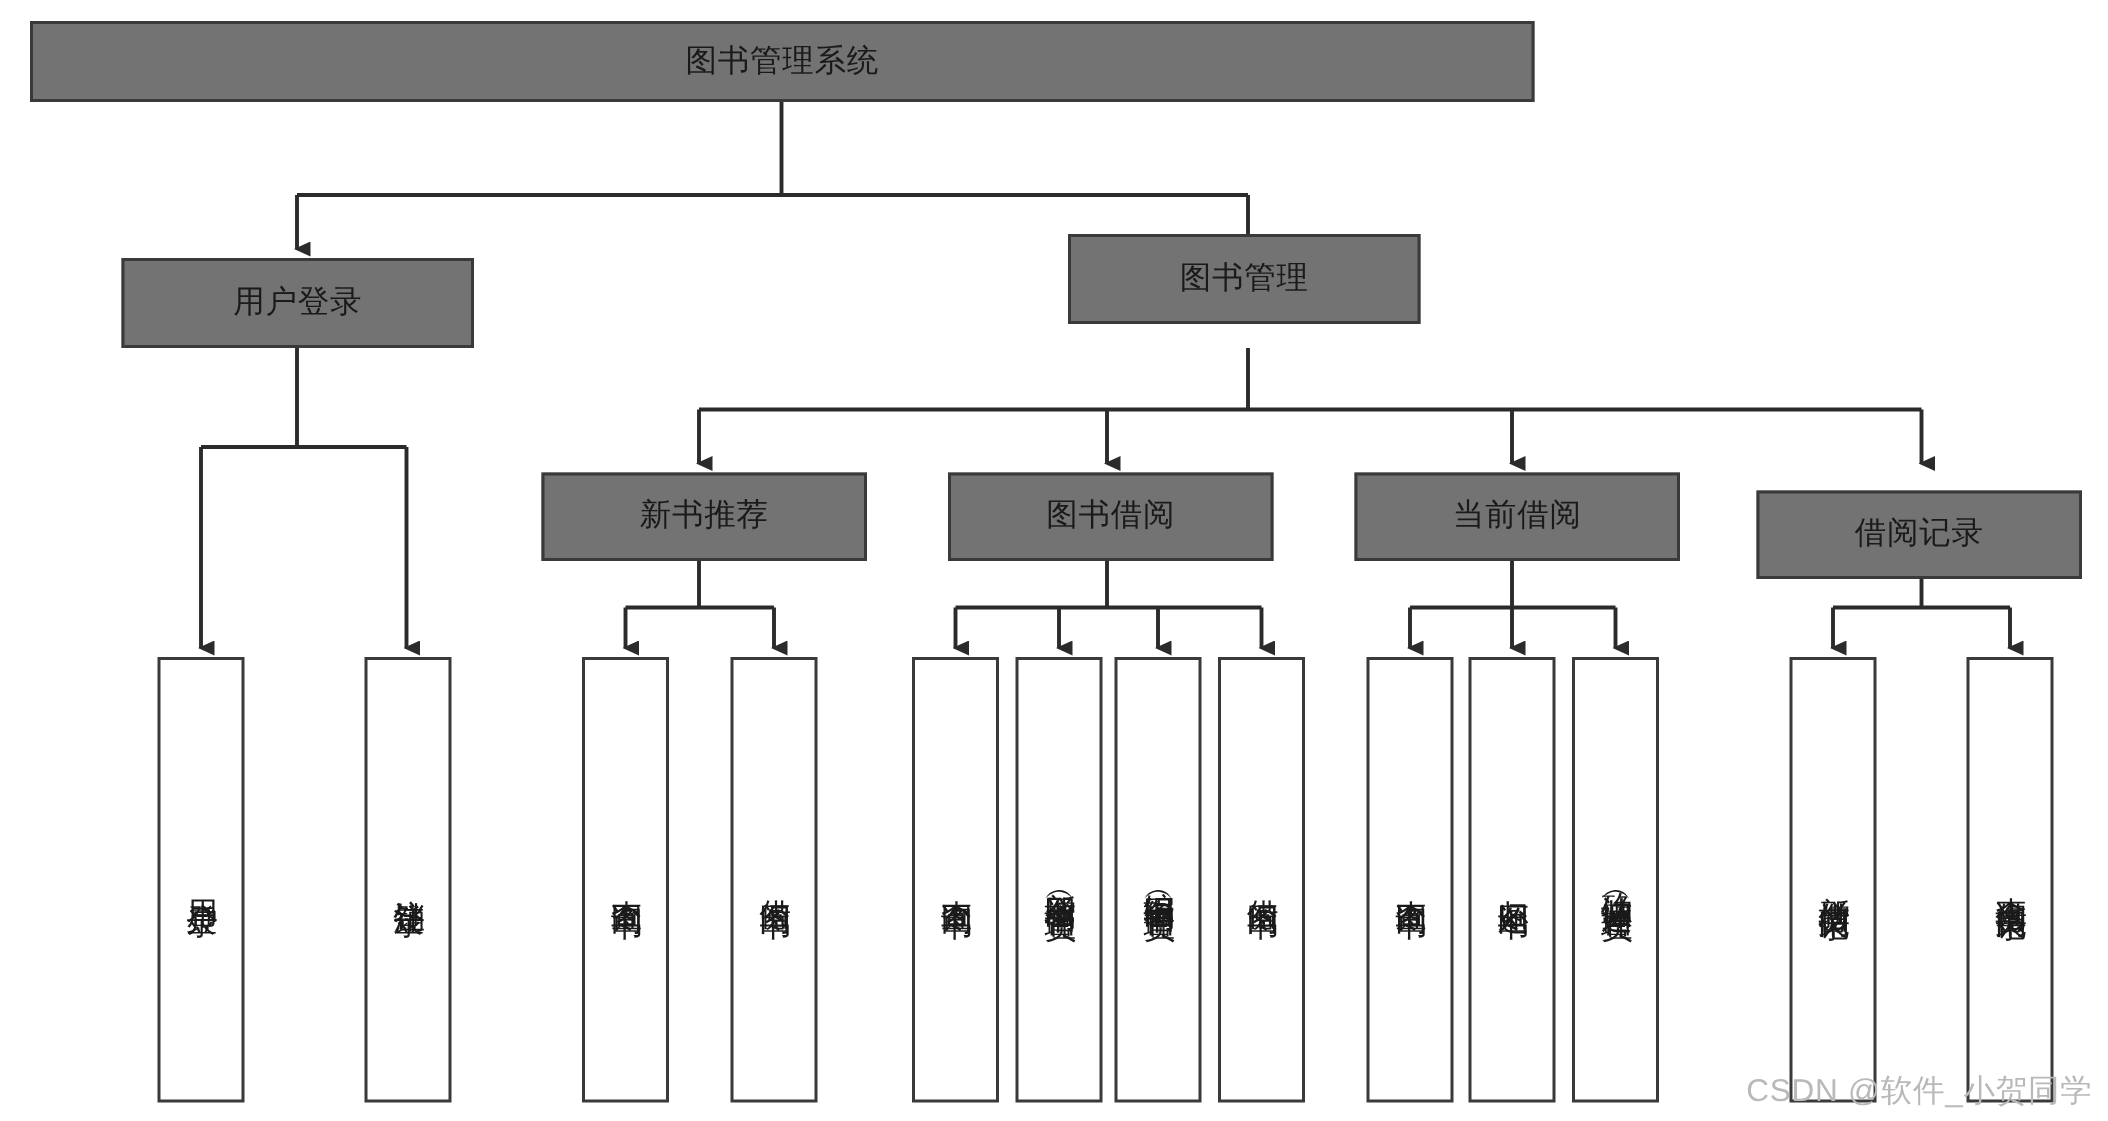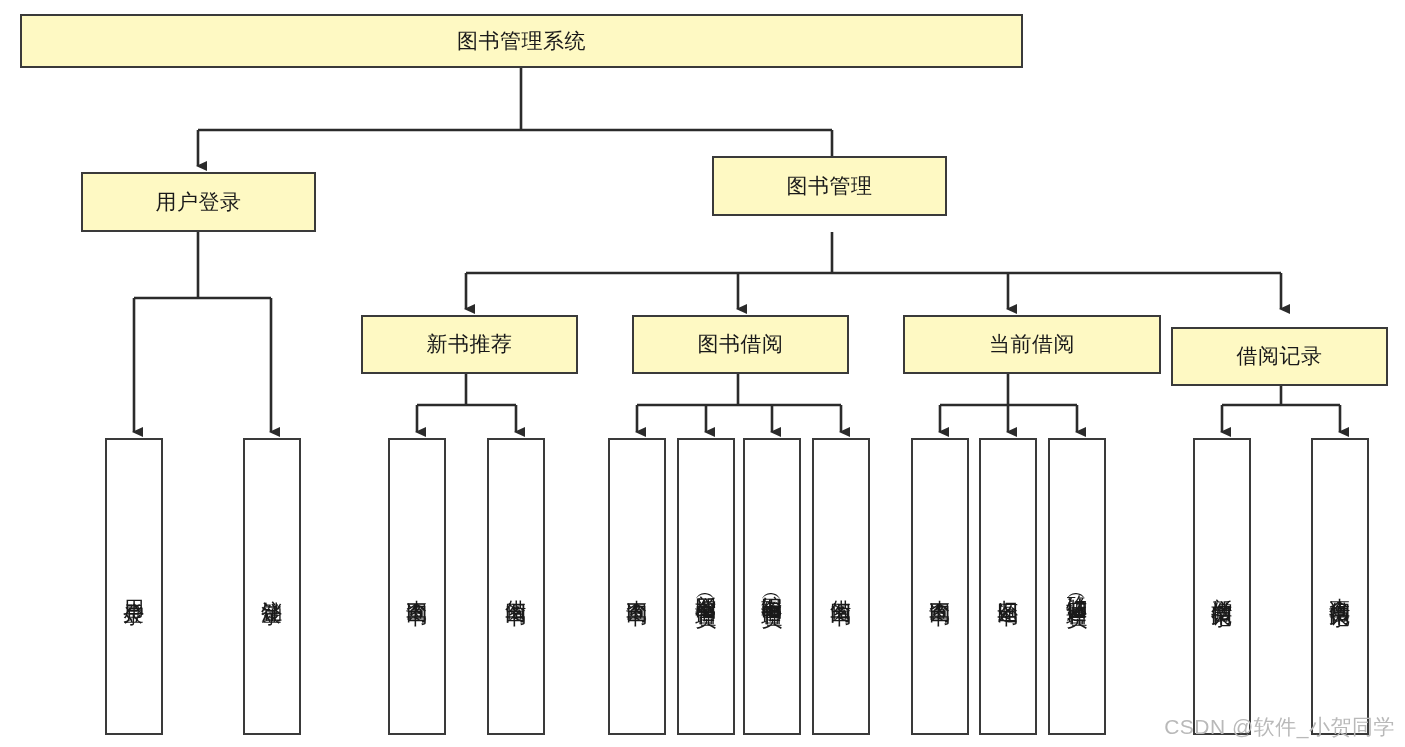--- a/index.html
+++ b/index.html
@@ -24,21 +24,21 @@
     left: 0;
     top: 0;
     width: 1405px;
     height: 747px;
     pointer-events: none;
   }
   .node {
     position: absolute;
     box-sizing: border-box;
     border: 2px solid #3a3a3a;
-    background: #fef9c3;
+    background: #737373;
     display: flex;
     align-items: center;
     justify-content: center;
     color: #1a1a1a;
   }
   .node-label {
     font-size: 21px;
     line-height: 1.15;
     letter-spacing: 0.5px;
     white-space: nowrap;
@@ -137,21 +137,21 @@
   <div class="node" style="left:712px; top:156px; width:235px; height:60px;">
     <span class="node-label">图书管理</span>
   </div>
 
   <div class="node" style="left:361px; top:315px; width:217px; height:59px;">
     <span class="node-label">新书推荐</span>
   </div>
   <div class="node" style="left:632px; top:315px; width:217px; height:59px;">
     <span class="node-label">图书借阅</span>
   </div>
-  <div class="node" style="left:903px; top:315px; width:258px; height:59px;">
+  <div class="node" style="left:903px; top:315px; width:217px; height:59px;">
     <span class="node-label">当前借阅</span>
   </div>
   <div class="node" style="left:1171px; top:315px; width:217px; height:59px;margin-top:12px;">
     <span class="node-label">借阅记录</span>
   </div>
 
   <div class="leaf" style="left:105px; top:438px; width:58px; height:297px;">
     <span class="leaf-label">用户登录</span>
   </div>
   <div class="leaf" style="left:243px; top:438px; width:58px; height:297px;">

